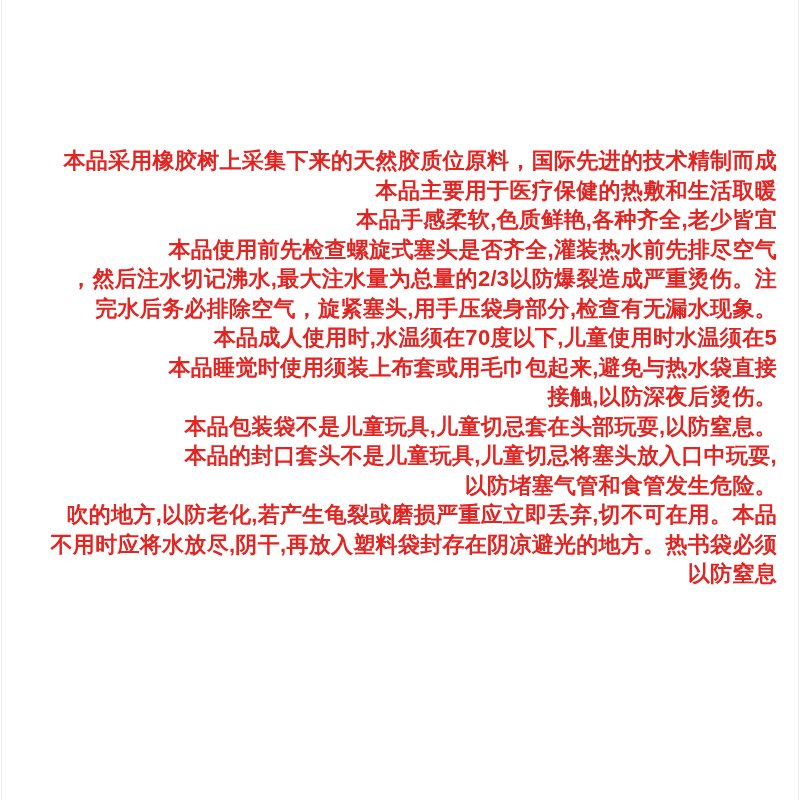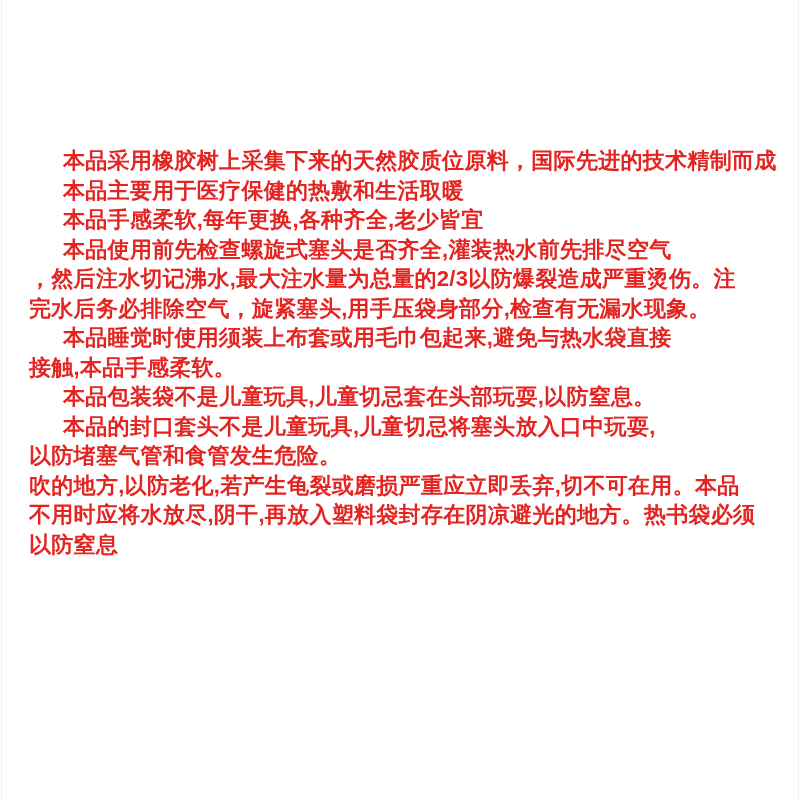--- a/index.html
+++ b/index.html
@@ -26,43 +26,45 @@
   .text-block {
     position: absolute;
     left: 29px;
     top: 146px;
     width: 748px;
     color: #e32421;
     font-size: 22px;
     line-height: 29.5px;
     font-weight: 700;
     letter-spacing: 0.3px;
+    text-align: right;
   }
   .line {
     white-space: nowrap;
     height: 29.5px;
   }
   .line.indent {
     padding-left: 34px;
   }
 </style>
 </head>
 <body>
 
 <div class="page-edge left"></div>
 <div class="page-edge right"></div>
 
 <section class="text-block">
   <div class="line indent">本品采用橡胶树上采集下来的天然胶质位原料，国际先进的技术精制而成</div>
   <div class="line indent">本品主要用于医疗保健的热敷和生活取暖</div>
-  <div class="line indent">本品手感柔软,每年更换,各种齐全,老少皆宜</div>
+  <div class="line indent">本品手感柔软,色质鲜艳,各种齐全,老少皆宜</div>
   <div class="line indent">本品使用前先检查螺旋式塞头是否齐全,灌装热水前先排尽空气</div>
   <div class="line">，然后注水切记沸水,最大注水量为总量的2/3以防爆裂造成严重烫伤。注</div>
   <div class="line">完水后务必排除空气，旋紧塞头,用手压袋身部分,检查有无漏水现象。</div>
+  <div class="line indent">本品成人使用时,水温须在70度以下,儿童使用时水温须在5</div>
   <div class="line indent">本品睡觉时使用须装上布套或用毛巾包起来,避免与热水袋直接</div>
-  <div class="line">接触,本品手感柔软。</div>
+  <div class="line">接触,以防深夜后烫伤。</div>
   <div class="line indent">本品包装袋不是儿童玩具,儿童切忌套在头部玩耍,以防窒息。</div>
   <div class="line indent">本品的封口套头不是儿童玩具,儿童切忌将塞头放入口中玩耍,</div>
   <div class="line">以防堵塞气管和食管发生危险。</div>
   <div class="line">吹的地方,以防老化,若产生龟裂或磨损严重应立即丢弃,切不可在用。本品</div>
   <div class="line">不用时应将水放尽,阴干,再放入塑料袋封存在阴凉避光的地方。热书袋必须</div>
   <div class="line">以防窒息</div>
 </section>
 
 </body></html>

